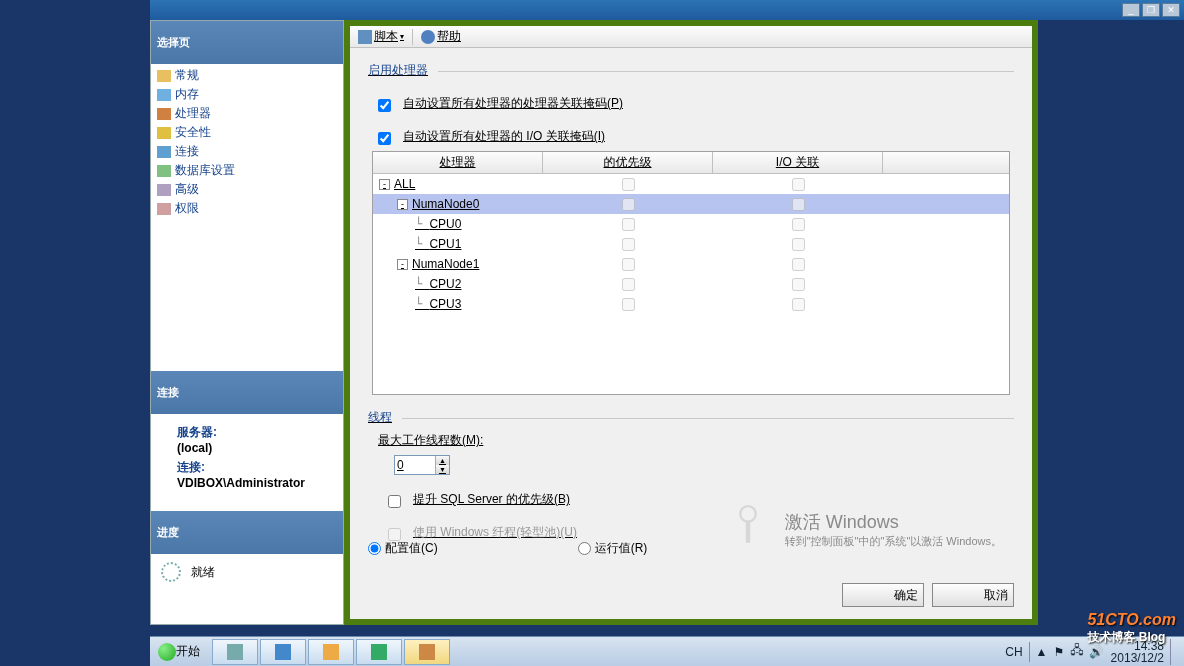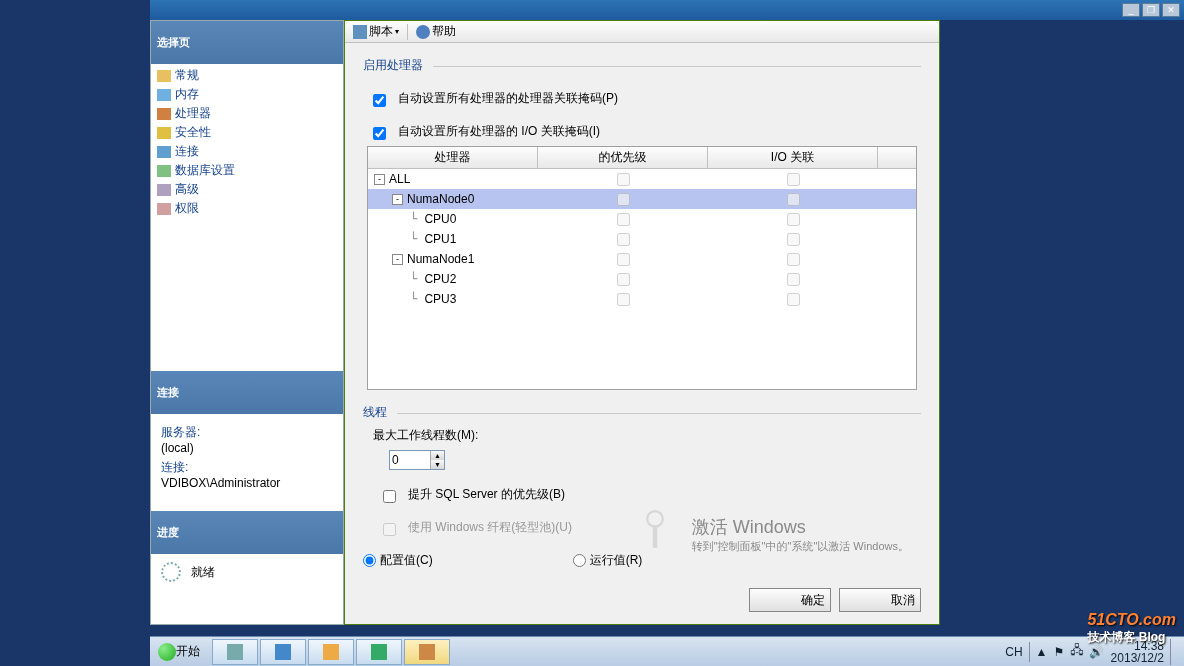--- a/index.html
+++ b/index.html
@@ -29,32 +29,32 @@
 .icon-gen { background: #e8c060; }
 .icon-mem { background: #70b0e0; }
 .icon-proc { background: #d08040; }
 .icon-sec { background: #e0c040; }
 .icon-conn { background: #60a0d0; }
 .icon-db { background: #80c080; }
 .icon-adv { background: #b0a0c0; }
 .icon-perm { background: #d0a0a0; }
 
 .conn-section { position: absolute; top: 350px; left: 0; right: 0; }
-.conn-body { padding: 6px 10px; color: #333; }
+.conn-body { padding: 6px 26px; color: #333; font-weight: bold; }
 .conn-body .lbl { color: #15428b; margin-top: 4px; }
 .conn-body .val { color: #000; margin-bottom: 2px; }
 .conn-link { color: #0645ad; text-decoration: underline; display: flex; align-items: center; margin-top: 28px; cursor: pointer; }
 .conn-link .icon { width: 14px; height: 12px; background: #4080c0; margin-right: 6px; display: inline-block; }
 
 .prog-section { position: absolute; top: 490px; left: 0; right: 0; }
 .prog-body { padding: 8px 10px; display: flex; align-items: center; }
 .spinner { width: 20px; height: 20px; border: 2px dotted #7aa; border-radius: 50%; margin-right: 10px; }
 
 
-.main { position: absolute; left: 344px; top: 20px; width: 596px; height: 605px; background: #f0f0f0; border: 1px solid #4d7c0f; }
+.main { position: absolute; left: 344px; top: 20px; width: 694px; height: 605px; background: #f0f0f0; border: 6px solid #4d7c0f; text-decoration: underline; }
 .toolbar { height: 22px; background: linear-gradient(#fdfdfd,#e8e8e8); border-bottom: 1px solid #c0c0c0; display: flex; align-items: center; padding: 0 4px; gap: 4px; }
 .toolbar .tb-item { display: flex; align-items: center; gap: 2px; cursor: pointer; padding: 0 4px; }
 .toolbar .tb-icon { width: 14px; height: 14px; background: #6090c0; display: inline-block; }
 .toolbar .sep { width: 1px; height: 16px; background: #c0c0c0; }
 .toolbar .drop { font-size: 8px; }
 
 .content { padding: 14px 18px; background: #f0f0f0; height: calc(100% - 22px); position: relative; }
 .fieldset { position: relative; border: none; margin-bottom: 10px; }
 .fieldset .legend { color: #15428b; font-size: 12px; margin-bottom: 4px; }
 .fieldset .line { position: absolute; left: 70px; right: 0; top: 9px; height: 1px; background: #c8c8c8; }
@@ -79,21 +79,21 @@
 .tree-line { color: #888; font-family: monospace; white-space: pre; }
 .tg-chk { width: 13px; height: 13px; }
 
 .threads-body { margin: 6px 0 0 10px; }
 .spin-wrap { margin: 6px 0 10px 16px; display: flex; }
 .spin { width: 56px; height: 20px; border: 1px solid #7a9ab8; background: #fff; display: flex; }
 .spin input { border: none; width: 40px; padding: 0 2px; outline: none; }
 .spin .btns { width: 14px; display: flex; flex-direction: column; border-left: 1px solid #aaa; }
 .spin .btns span { flex: 1; font-size: 7px; text-align: center; background: linear-gradient(#f8f8f8,#d8d8d8); cursor: pointer; line-height: 9px; }
 
-.radio-row { position: absolute; bottom: 55px; left: 18px; display: flex; gap: 140px; }
+.radio-row { position: absolute; bottom: 62px; left: 18px; display: flex; gap: 140px; }
 .radio-row label { display: flex; align-items: center; gap: 4px; }
 
 .btn-row { position: absolute; bottom: 12px; right: 18px; display: flex; gap: 8px; }
 .btn { width: 82px; height: 24px; border: 1px solid #888; background: linear-gradient(#fdfdfd,#e0e0e0); cursor: pointer; padding-left: 46px; }
 
 
 .watermark { position: absolute; right: 30px; bottom: 70px; color: #8a8a8a; z-index: 5; }
 .watermark .big { font-size: 18px; }
 .watermark .small { font-size: 11px; }
 .wm-icon { position: absolute; right: 270px; bottom: 74px; width: 28px; height: 40px; opacity: .35; }

